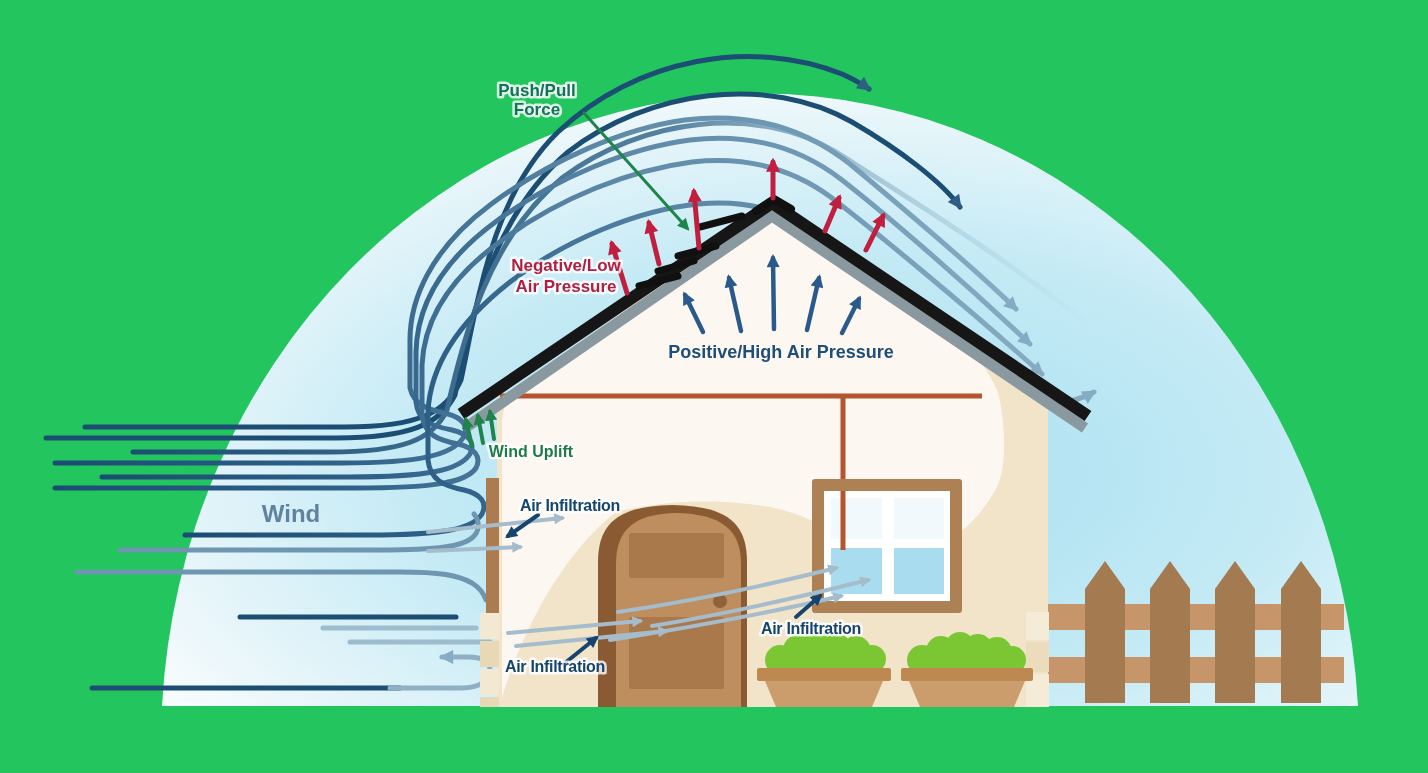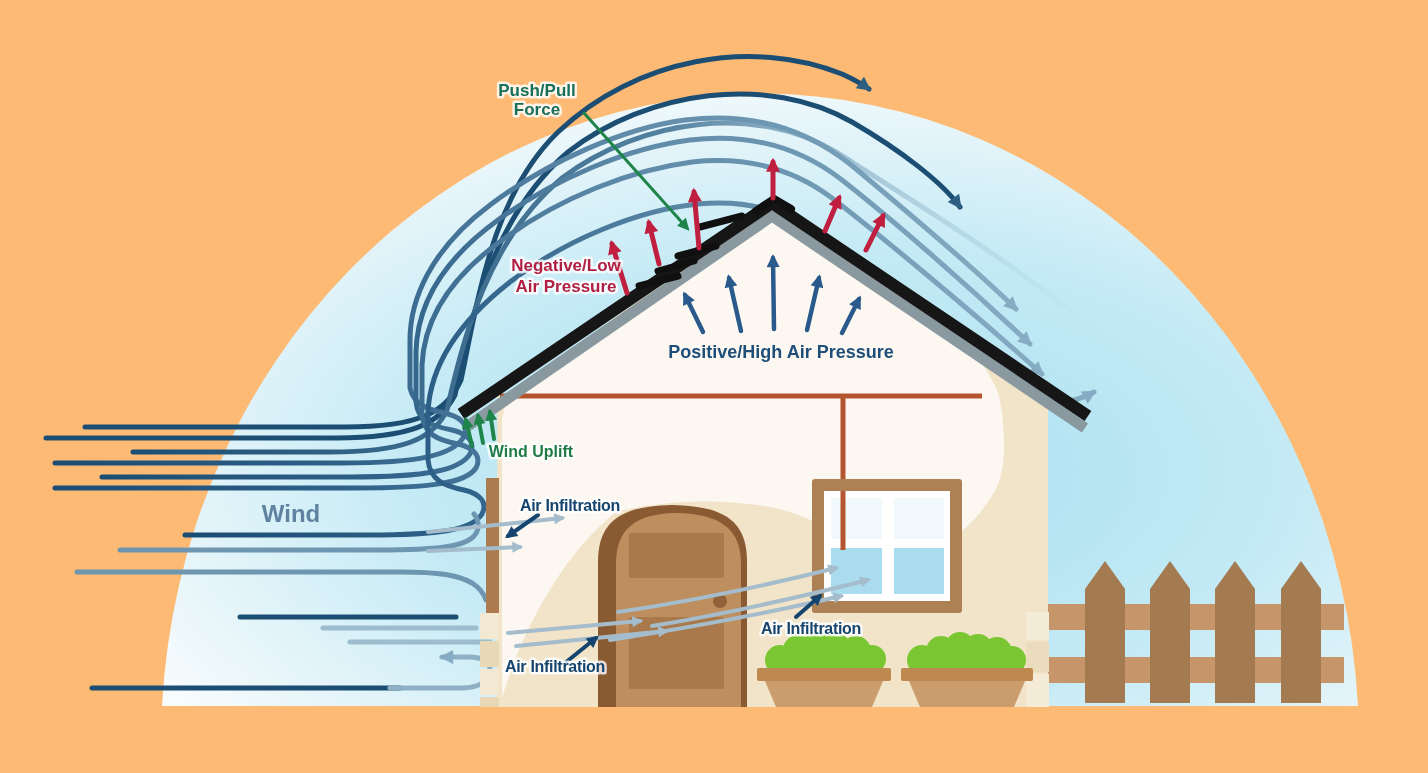--- a/index.html
+++ b/index.html
@@ -1,18 +1,18 @@
 <!DOCTYPE html>
 <html><head>
 <meta charset="utf-8">
 <style>
   html,body { margin:0; padding:0; background:#ffffff; }
   .stage {
     position:relative; width:1428px; height:773px; overflow:hidden;
-    font-family:"Liberation Sans", sans-serif; background:#fdba74;
+    font-family:"Liberation Sans", sans-serif; background:#22c55e;
   }
   svg text {
     font-family:"Liberation Sans", sans-serif;
     font-weight:bold;
   }
   .halo {
     paint-order: stroke fill;
     stroke: rgba(255,255,255,0.8);
     stroke-width: 5px;
     stroke-linejoin: round;

